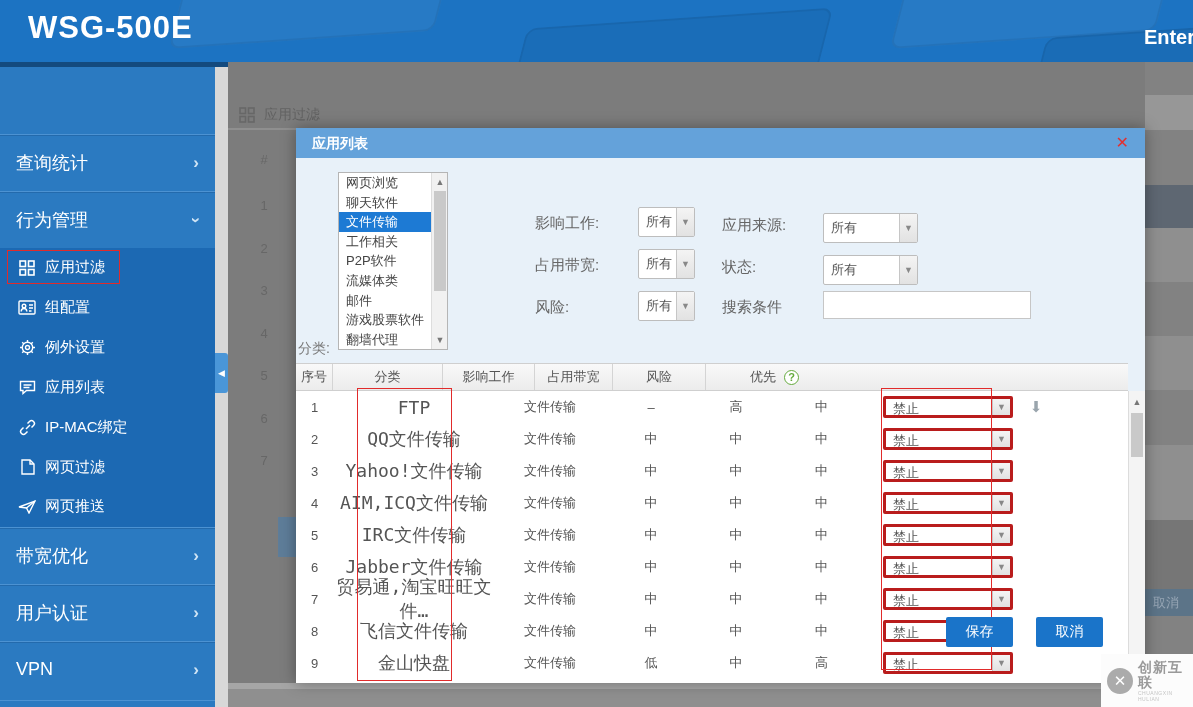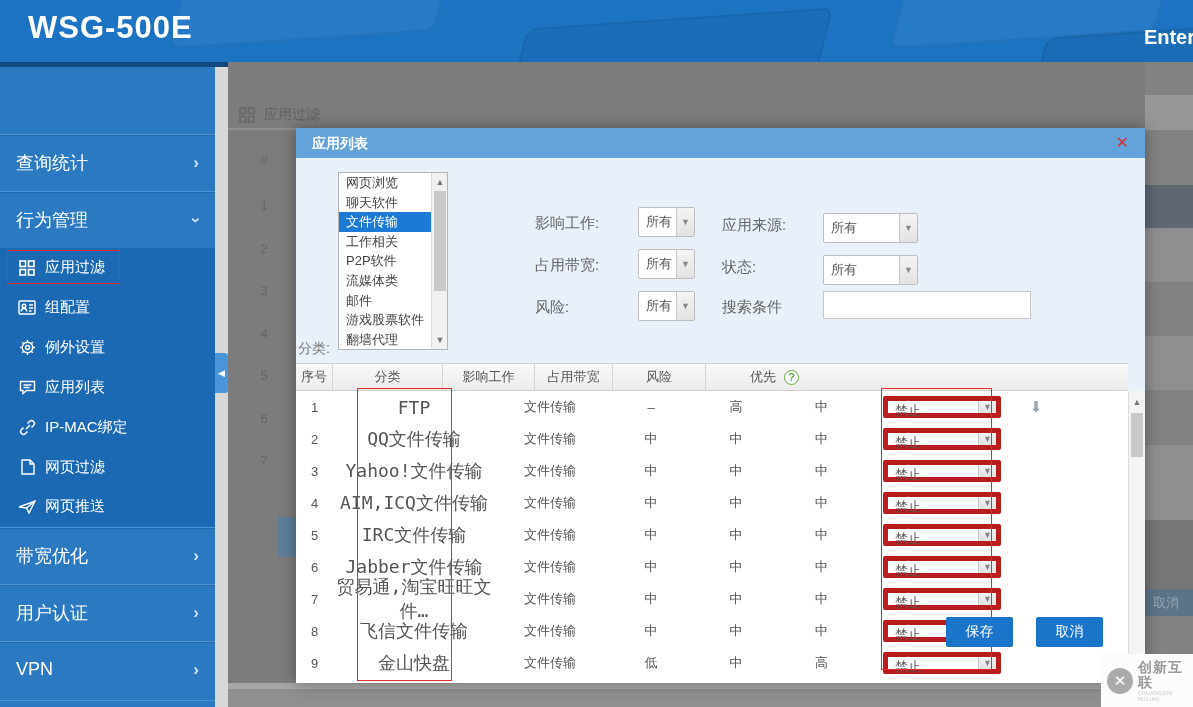--- a/index.html
+++ b/index.html
@@ -72,21 +72,21 @@
   .search-input { position:absolute; left:527px; top:133px; width:208px; height:28px; border:1px solid #c6c6c6; background:#fff; font-size:13px; padding:0 6px; }
 
   .tbl-header { position:absolute; left:0; top:205px; width:832px; height:28px; display:flex; background:linear-gradient(#f9f9f9,#ececec); border-top:1px solid #cfcfcf; border-bottom:1px solid #cfcfcf; }
   .th { font-size:13px; color:#555; display:flex; align-items:center; justify-content:center; border-right:1px solid #d4d4d4; }
   .th:last-child { border-right:none; }
   .help-badge { display:inline-flex; width:15px; height:15px; border:1px solid #64aa3c; border-radius:50%; color:#64aa3c; font-size:11px; font-weight:bold; align-items:center; justify-content:center; margin-left:8px; background:#fff; }
   .tbl-rows { position:absolute; left:0; top:233px; width:832px; height:292px; background:#fff; overflow:hidden; }
   .trow { display:flex; height:32px; align-items:center; position:relative; }
   .td { font-size:13px; color:#555; text-align:center; }
   .td.name { font-family:"DejaVu Sans Mono","Liberation Mono",monospace; font-size:18px; }
-  .row-dd { position:absolute; left:587px; top:5px; width:118px; height:22px; background:#fff; border:5px solid #b91c1c; border-radius:2px; display:flex; cursor:pointer; }
+  .row-dd { position:absolute; left:587px; top:5px; width:130px; height:22px; background:#fff; border:3px solid #b91c1c; border-radius:2px; display:flex; cursor:pointer; }
   .row-dd .dd-text { line-height:20px; }
   .prio-arrow { position:absolute; left:731px; top:7px; width:18px; height:18px; color:#9aa5ad; font-size:15px; line-height:18px; text-align:center; }
   .tbl-scroll { position:absolute; left:832px; top:233px; width:17px; height:288px; background:#f4f4f4; border-left:1px solid #dcdcdc; }
   .tbl-scroll .arr { position:absolute; left:0; width:16px; height:14px; color:#777; font-size:9px; text-align:center; line-height:14px; cursor:pointer; }
   .tbl-scroll .arr.up { top:4px; } .tbl-scroll .arr.dn { bottom:4px; }
   .tbl-thumb { position:absolute; left:2px; top:22px; width:12px; height:44px; background:#c9c9c9; cursor:pointer; }
 
   .red-box { position:absolute; border:1px solid #e12b2b; pointer-events:none; z-index:5; }
   .red-name { left:61px; top:230px; width:95px; height:293px; }
   .red-status { left:585px; top:230px; width:111px; height:282px; }

